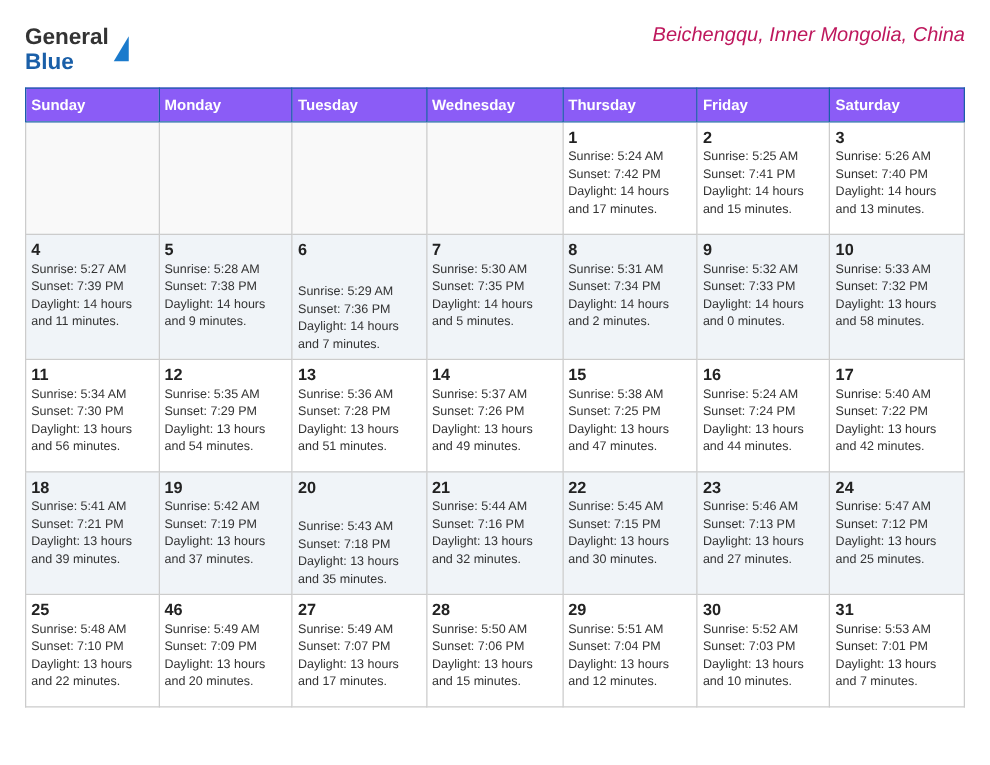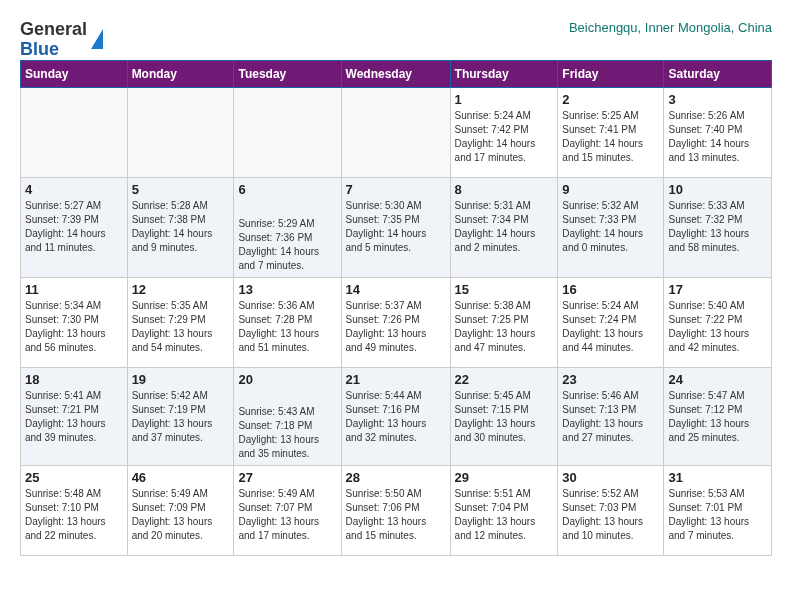--- a/index.html
+++ b/index.html
@@ -7,20 +7,21 @@
       font-family: Arial, sans-serif;
       background: #fff;
       width: 792px;
       min-height: 612px;
       padding: 20px;
     }
     .header {
       display: flex;
       justify-content: space-between;
       align-items: flex-start;
+      margin-bottom: 10px;
     }
     .logo {
       display: flex;
       align-items: center;
     }
     .logo-text {
       display: flex;
       flex-direction: column;
       font-weight: bold;
       font-size: 18px;
@@ -38,30 +39,31 @@
     }
     .title-block {
       text-align: right;
     }
     .main-title {
       font-size: 36px;
       color: #333;
       font-weight: normal;
     }
     .subtitle {
-      font-size: 13px;
-      color: #0f766e;
+      font-size: 16px;
+      color: #be185d;
+      font-style: italic;
     }
     table {
       width: 100%;
       border-collapse: collapse;
       font-size: 11px;
     }
     thead tr {
-      background: #701a75;
+      background: #8b5cf6;
       color: #fff;
     }
     thead th {
       padding: 6px 4px;
       text-align: left;
       font-weight: bold;
       font-size: 12px;
       border: 1px solid #1a5fa8;
     }
     tbody tr {

